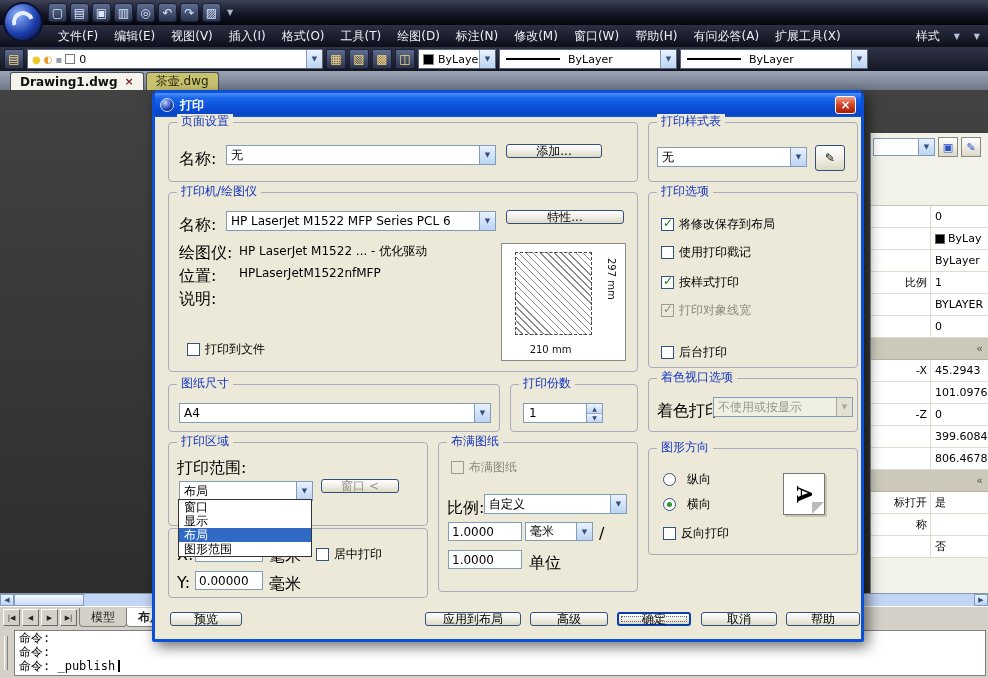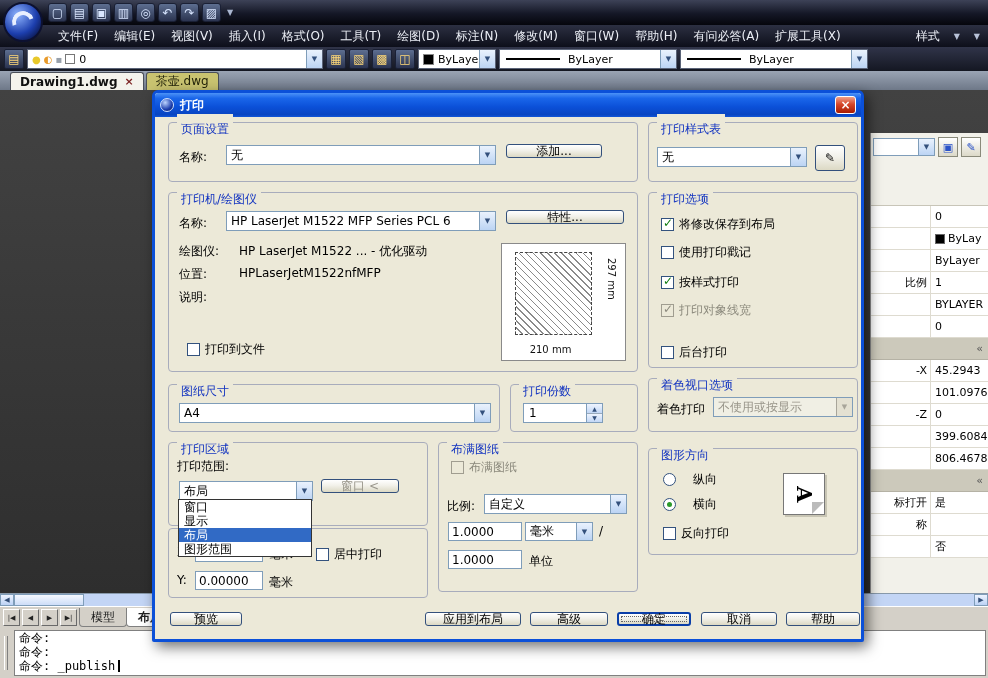--- a/index.html
+++ b/index.html
@@ -104,23 +104,23 @@
   .dtitle{position:absolute;left:0;top:0;right:0;height:24px;border-radius:3px 3px 0 0;
     background:linear-gradient(180deg,#4c92f7 0%,#1a66ea 22%,#0b50d8 58%,#0845c2 90%,#1156d8 100%);
     display:flex;align-items:center;color:#fff;font-weight:bold;padding:0 5px}
   .dico{width:14px;height:14px;border-radius:50%;margin-right:6px;flex:none;
     background:radial-gradient(circle at 35% 30%,#bcd4ff,#1d3fae 60%,#0a1440);border:1px solid #cfe0ff}
   .dclose{margin-left:auto;width:21px;height:18px;border:1px solid #fff;border-radius:3px;
     background:linear-gradient(#f0a088,#d6472b 45%,#a81b00);color:#fff;font-weight:bold;font-size:12px;
     display:flex;align-items:center;justify-content:center}
 
   .grp{position:absolute;border:1px solid #a8acbc;border-radius:4px}
-  .gtitle{position:absolute;top:-9px;left:8px;background:#ece9d8;padding:8px 4px;color:#1334c0;
+  .gtitle{position:absolute;top:-9px;left:8px;background:#ece9d8;padding:0 4px;color:#1334c0;
     font-size:12px;line-height:15px;white-space:nowrap}
-  .lbl{position:absolute;font-size:12px;color:#000;white-space:nowrap}
+  .lbl{position:absolute;font-size:16px;color:#000;white-space:nowrap}
   .val{position:absolute;font-size:12px;color:#000;white-space:nowrap}
 
   .combo{position:absolute;height:20px;background:#fff;border:1px solid #7f9db9;display:flex;
     align-items:center;padding-left:4px;font-size:12px;overflow:hidden}
   .combo .cval{flex:1;overflow:hidden;white-space:nowrap}
   .combo.dis{background:#f0efe4;color:#98958a}
   .combo.dis .carr{background:#e4e1d2;color:#a8a59a;border-left-color:#a8a59a}
 
   .tinput{position:absolute;height:19px;background:#fff;border:1px solid #7f9db9;font-size:12px;
     padding:2px 3px 0;white-space:nowrap;overflow:hidden}
@@ -132,21 +132,21 @@
   .xbtn.def::after{content:"";position:absolute;inset:2px;border:1px dotted #666}
   .xbtn.dis{color:#98958a}
 
   .cb{position:absolute;display:flex;align-items:center;gap:5px;font-size:12px;white-space:nowrap}
   .cbox{width:13px;height:13px;background:#fff;border:1px solid #33527e;position:relative;flex:none}
   .cb.on .cbox::after{content:"✓";position:absolute;left:1px;top:-2px;font-size:12px;font-weight:bold;color:#0e7a0e;line-height:13px}
   .cb.dis .cbox{border-color:#a09d90;background:#ece9d8}
   .cb.dis{color:#8b897c}
   .cb.dis.on .cbox::after{color:#8b897c}
 
-  .rb{position:absolute;display:flex;align-items:center;gap:17px;font-size:12px;white-space:nowrap}
+  .rb{position:absolute;display:flex;align-items:center;gap:11px;font-size:12px;white-space:nowrap}
   .rdot{width:13px;height:13px;border-radius:50%;background:#fff;border:1px solid #33527e;position:relative;flex:none}
   .rb.on .rdot::after{content:"";position:absolute;inset:3px;border-radius:50%;background:#2c9a2c}
 
   .spin{position:absolute;height:20px;background:#fff;border:1px solid #7f9db9;display:flex;font-size:12px}
   .spin .sval{flex:1;padding:2px 0 0 5px}
   .sarrs{width:16px;display:flex;flex-direction:column;border-left:1px solid #7f9db9;flex:none}
   .sa{flex:1;background:linear-gradient(#eef4fe,#c2d7f6);font-size:6px;display:flex;align-items:center;
     justify-content:center;color:#33507c}
   .sa.up{border-bottom:1px solid #9ab}
   .sa.up::after{content:"▲"}.sa.dw::after{content:"▼"}

